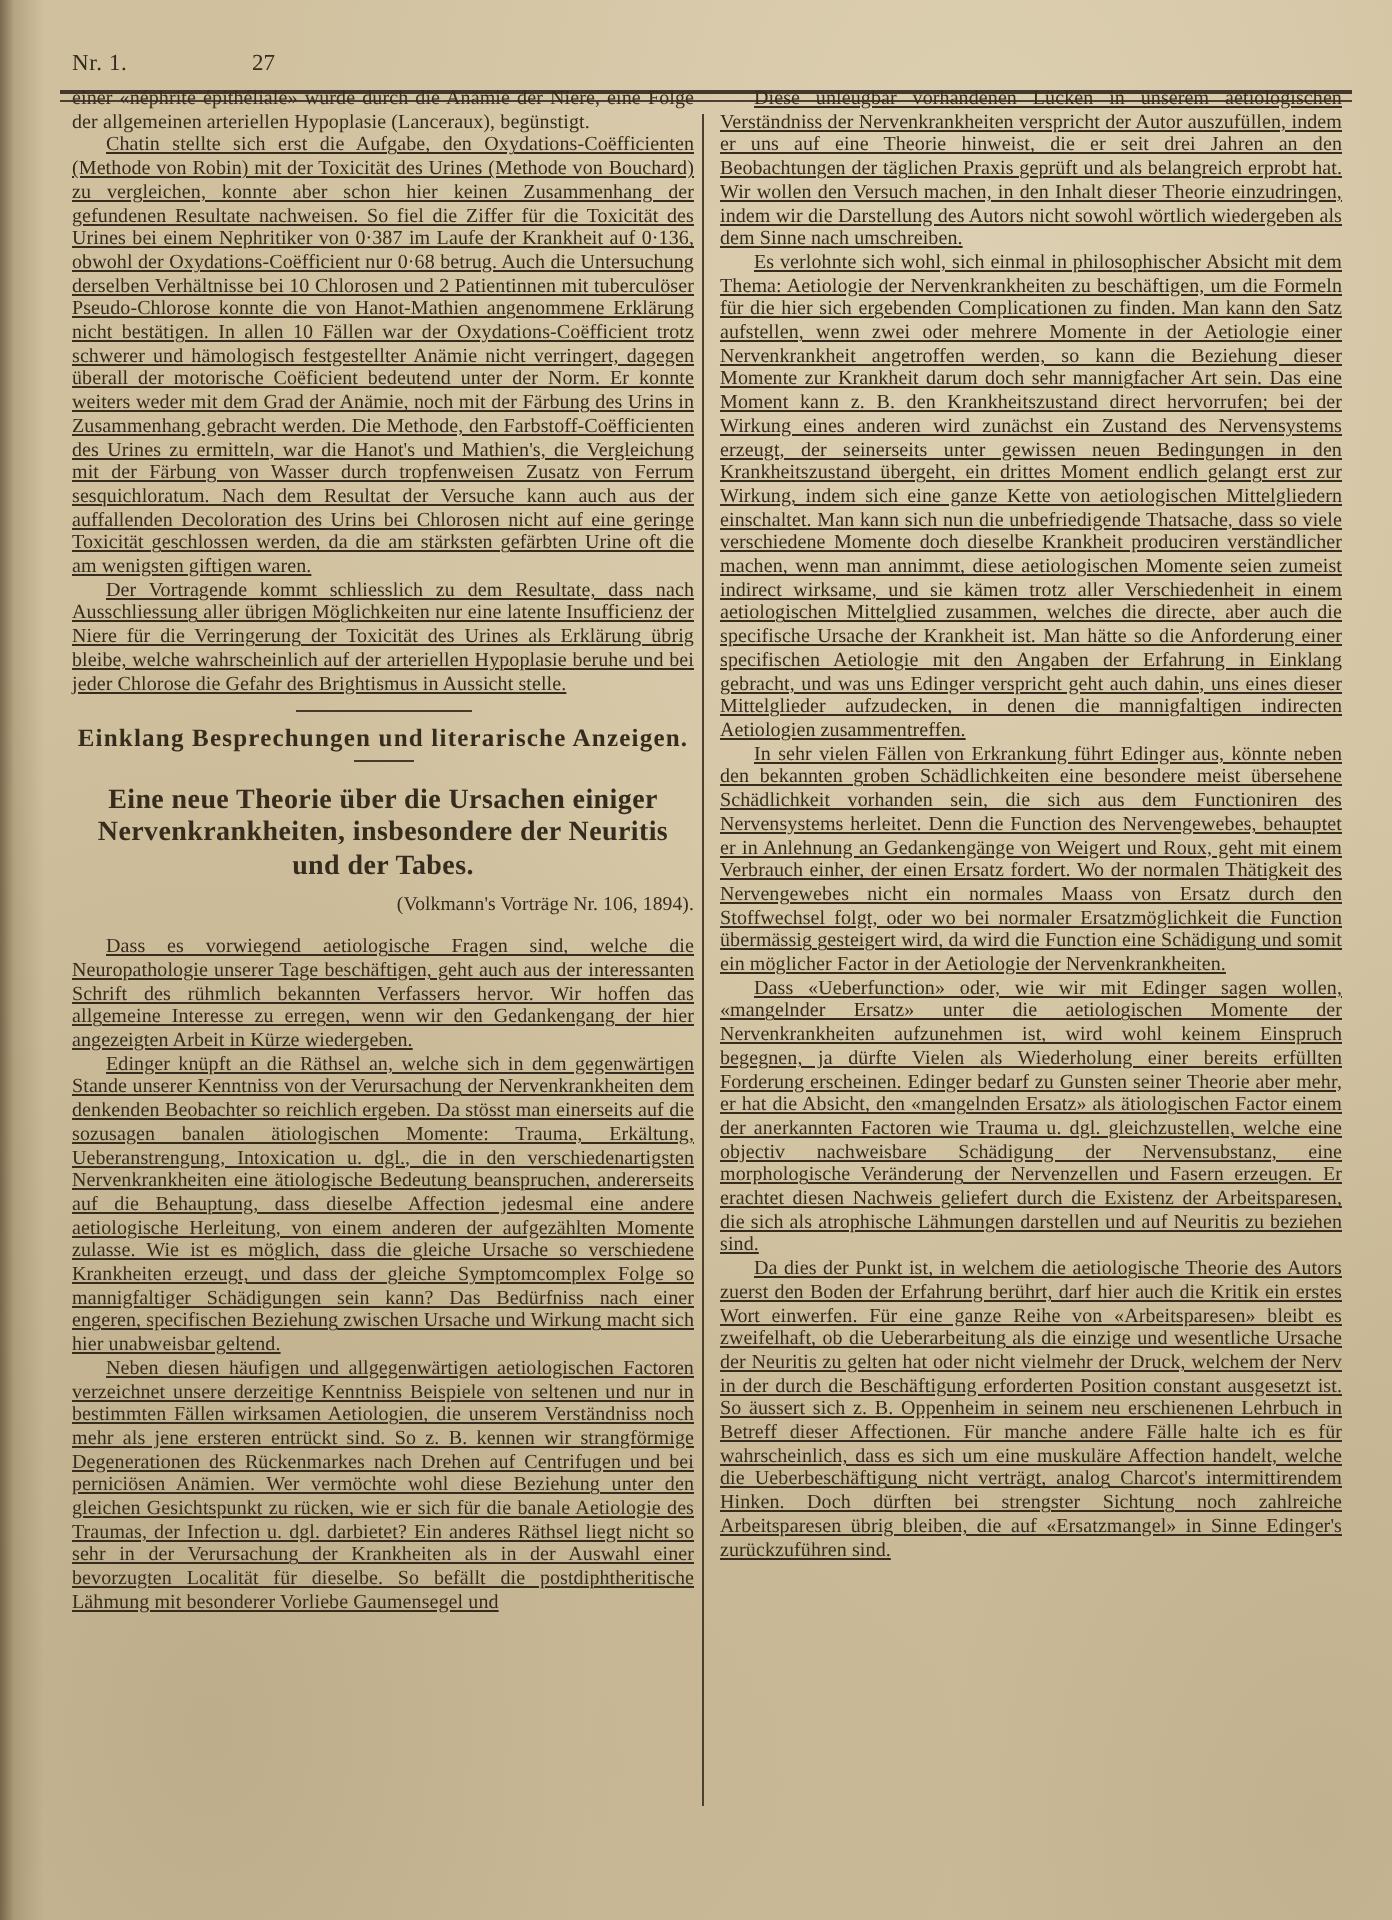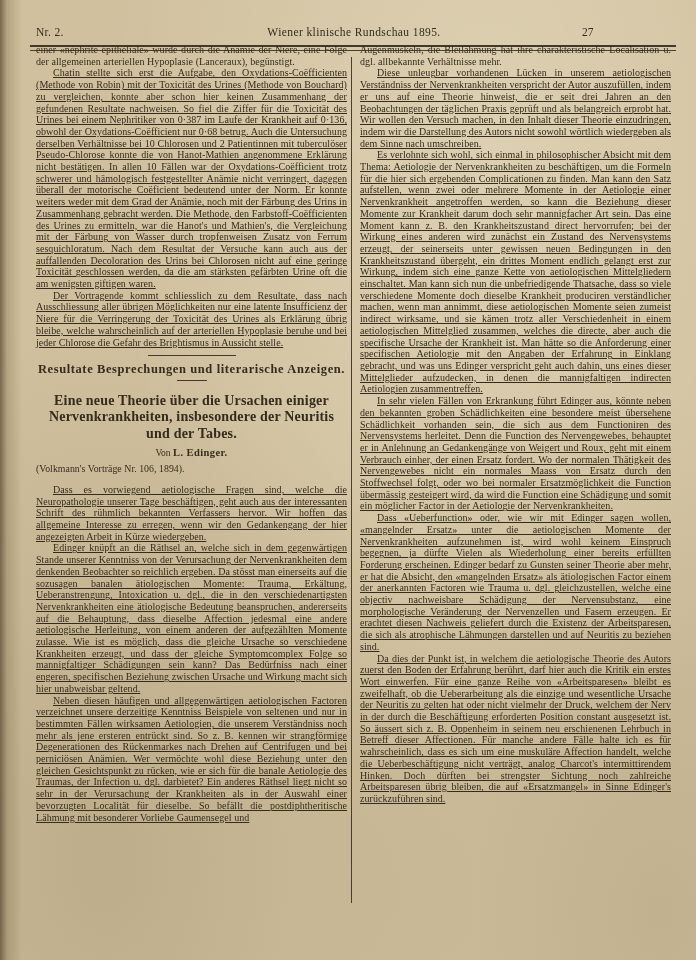--- a/index.html
+++ b/index.html
@@ -70,65 +70,59 @@
     letter-spacing: 0.2px;
     margin: 12px 0 5px 0;
   }
   .byline {
     text-align: center;
     font-size: 9.5px;
     margin: 0 0 3px 0;
   }
   .byline .author { font-weight: bold; font-size: 10.5px; letter-spacing: 0.4px; }
   .source-line {
-    text-align: left;
+    text-align: right;
     font-size: 9.8px;
     margin: 2px 0 9px 0;
   }
 </style>
 </head>
 <body>
 
 <div class="page">
 
   <div class="header">
-    <span class="issue">Nr. 2.</span>
-    <span class="journal">Wiener klinische Rundschau 1895.</span>
+    <span class="issue">Nr. 1.</span>
     <span class="pageno">27</span>
   </div>
   <div class="header-rule"></div>
 
   <div class="col-divider"></div>
 
   <div class="col col-left">
     <p>einer «néphrite épithéliale» wurde durch die Anämie der Niere, eine Folge der allgemeinen arteriellen Hypoplasie (Lanceraux), begünstigt.</p>
     <p class="indent">Chatin stellte sich erst die Aufgabe, den Oxydations-Coëfficienten (Methode von Robin) mit der Toxicität des Urines (Methode von Bouchard) zu vergleichen, konnte aber schon hier keinen Zusammenhang der gefundenen Resultate nachweisen. So fiel die Ziffer für die Toxicität des Urines bei einem Nephritiker von 0·387 im Laufe der Krankheit auf 0·136, obwohl der Oxydations-Coëfficient nur 0·68 betrug. Auch die Untersuchung derselben Verhältnisse bei 10 Chlorosen und 2 Patientinnen mit tuberculöser Pseudo-Chlorose konnte die von Hanot-Mathien angenommene Erklärung nicht bestätigen. In allen 10 Fällen war der Oxydations-Coëfficient trotz schwerer und hämologisch festgestellter Anämie nicht verringert, dagegen überall der motorische Coëficient bedeutend unter der Norm. Er konnte weiters weder mit dem Grad der Anämie, noch mit der Färbung des Urins in Zusammenhang gebracht werden. Die Methode, den Farbstoff-Coëfficienten des Urines zu ermitteln, war die Hanot's und Mathien's, die Vergleichung mit der Färbung von Wasser durch tropfenweisen Zusatz von Ferrum sesquichloratum. Nach dem Resultat der Versuche kann auch aus der auffallenden Decoloration des Urins bei Chlorosen nicht auf eine geringe Toxicität geschlossen werden, da die am stärksten gefärbten Urine oft die am wenigsten giftigen waren.</p>
     <p class="indent">Der Vortragende kommt schliesslich zu dem Resultate, dass nach Ausschliessung aller übrigen Möglichkeiten nur eine latente Insufficienz der Niere für die Verringerung der Toxicität des Urines als Erklärung übrig bleibe, welche wahrscheinlich auf der arteriellen Hypoplasie beruhe und bei jeder Chlorose die Gefahr des Brightismus in Aussicht stelle.</p>
 
     <div class="mini-rule"></div>
 
-    <div class="section-heading">Resultate Besprechungen und literarische Anzeigen.</div>
+    <div class="section-heading">Einklang Besprechungen und literarische Anzeigen.</div>
     <div class="mini-rule short"></div>
 
     <div class="article-title">Eine neue Theorie über die Ursachen einiger Nervenkrankheiten, insbesondere der Neuritis und der Tabes.</div>
 
-    <div class="byline">
-      <span>Von</span>
-      <span class="author">L. Edinger.</span>
-    </div>
 
     <div class="source-line">(Volkmann's Vorträge Nr. 106, 1894).</div>
 
     <p class="indent">Dass es vorwiegend aetiologische Fragen sind, welche die Neuropathologie unserer Tage beschäftigen, geht auch aus der interessanten Schrift des rühmlich bekannten Verfassers hervor. Wir hoffen das allgemeine Interesse zu erregen, wenn wir den Gedankengang der hier angezeigten Arbeit in Kürze wiedergeben.</p>
     <p class="indent">Edinger knüpft an die Räthsel an, welche sich in dem gegenwärtigen Stande unserer Kenntniss von der Verursachung der Nervenkrankheiten dem denkenden Beobachter so reichlich ergeben. Da stösst man einerseits auf die sozusagen banalen ätiologischen Momente: Trauma, Erkältung, Ueberanstrengung, Intoxication u. dgl., die in den verschiedenartigsten Nervenkrankheiten eine ätiologische Bedeutung beanspruchen, andererseits auf die Behauptung, dass dieselbe Affection jedesmal eine andere aetiologische Herleitung, von einem anderen der aufgezählten Momente zulasse. Wie ist es möglich, dass die gleiche Ursache so verschiedene Krankheiten erzeugt, und dass der gleiche Symptomcomplex Folge so mannigfaltiger Schädigungen sein kann? Das Bedürfniss nach einer engeren, specifischen Beziehung zwischen Ursache und Wirkung macht sich hier unabweisbar geltend.</p>
     <p class="indent">Neben diesen häufigen und allgegenwärtigen aetiologischen Factoren verzeichnet unsere derzeitige Kenntniss Beispiele von seltenen und nur in bestimmten Fällen wirksamen Aetiologien, die unserem Verständniss noch mehr als jene ersteren entrückt sind. So z. B. kennen wir strangförmige Degenerationen des Rückenmarkes nach Drehen auf Centrifugen und bei perniciösen Anämien. Wer vermöchte wohl diese Beziehung unter den gleichen Gesichtspunkt zu rücken, wie er sich für die banale Aetiologie des Traumas, der Infection u. dgl. darbietet? Ein anderes Räthsel liegt nicht so sehr in der Verursachung der Krankheiten als in der Auswahl einer bevorzugten Localität für dieselbe. So befällt die postdiphtheritische Lähmung mit besonderer Vorliebe Gaumensegel und</p>
   </div>
 
   <div class="col col-right">
-    <p>Augenmuskeln, die Bleilähmung hat ihre charakteristische Localisation u. dgl. allbekannte Verhältnisse mehr.</p>
     <p class="indent">Diese unleugbar vorhandenen Lücken in unserem aetiologischen Verständniss der Nervenkrankheiten verspricht der Autor auszufüllen, indem er uns auf eine Theorie hinweist, die er seit drei Jahren an den Beobachtungen der täglichen Praxis geprüft und als belangreich erprobt hat. Wir wollen den Versuch machen, in den Inhalt dieser Theorie einzudringen, indem wir die Darstellung des Autors nicht sowohl wörtlich wiedergeben als dem Sinne nach umschreiben.</p>
     <p class="indent">Es verlohnte sich wohl, sich einmal in philosophischer Absicht mit dem Thema: Aetiologie der Nervenkrankheiten zu beschäftigen, um die Formeln für die hier sich ergebenden Complicationen zu finden. Man kann den Satz aufstellen, wenn zwei oder mehrere Momente in der Aetiologie einer Nervenkrankheit angetroffen werden, so kann die Beziehung dieser Momente zur Krankheit darum doch sehr mannigfacher Art sein. Das eine Moment kann z. B. den Krankheitszustand direct hervorrufen; bei der Wirkung eines anderen wird zunächst ein Zustand des Nervensystems erzeugt, der seinerseits unter gewissen neuen Bedingungen in den Krankheitszustand übergeht, ein drittes Moment endlich gelangt erst zur Wirkung, indem sich eine ganze Kette von aetiologischen Mittelgliedern einschaltet. Man kann sich nun die unbefriedigende Thatsache, dass so viele verschiedene Momente doch dieselbe Krankheit produciren verständlicher machen, wenn man annimmt, diese aetiologischen Momente seien zumeist indirect wirksame, und sie kämen trotz aller Verschiedenheit in einem aetiologischen Mittelglied zusammen, welches die directe, aber auch die specifische Ursache der Krankheit ist. Man hätte so die Anforderung einer specifischen Aetiologie mit den Angaben der Erfahrung in Einklang gebracht, und was uns Edinger verspricht geht auch dahin, uns eines dieser Mittelglieder aufzudecken, in denen die mannigfaltigen indirecten Aetiologien zusammentreffen.</p>
     <p class="indent">In sehr vielen Fällen von Erkrankung führt Edinger aus, könnte neben den bekannten groben Schädlichkeiten eine besondere meist übersehene Schädlichkeit vorhanden sein, die sich aus dem Functioniren des Nervensystems herleitet. Denn die Function des Nervengewebes, behauptet er in Anlehnung an Gedankengänge von Weigert und Roux, geht mit einem Verbrauch einher, der einen Ersatz fordert. Wo der normalen Thätigkeit des Nervengewebes nicht ein normales Maass von Ersatz durch den Stoffwechsel folgt, oder wo bei normaler Ersatzmöglichkeit die Function übermässig gesteigert wird, da wird die Function eine Schädigung und somit ein möglicher Factor in der Aetiologie der Nervenkrankheiten.</p>
     <p class="indent">Dass «Ueberfunction» oder, wie wir mit Edinger sagen wollen, «mangelnder Ersatz» unter die aetiologischen Momente der Nervenkrankheiten aufzunehmen ist, wird wohl keinem Einspruch begegnen, ja dürfte Vielen als Wiederholung einer bereits erfüllten Forderung erscheinen. Edinger bedarf zu Gunsten seiner Theorie aber mehr, er hat die Absicht, den «mangelnden Ersatz» als ätiologischen Factor einem der anerkannten Factoren wie Trauma u. dgl. gleichzustellen, welche eine objectiv nachweisbare Schädigung der Nervensubstanz, eine morphologische Veränderung der Nervenzellen und Fasern erzeugen. Er erachtet diesen Nachweis geliefert durch die Existenz der Arbeitsparesen, die sich als atrophische Lähmungen darstellen und auf Neuritis zu beziehen sind.</p>
     <p class="indent">Da dies der Punkt ist, in welchem die aetiologische Theorie des Autors zuerst den Boden der Erfahrung berührt, darf hier auch die Kritik ein erstes Wort einwerfen. Für eine ganze Reihe von «Arbeitsparesen» bleibt es zweifelhaft, ob die Ueberarbeitung als die einzige und wesentliche Ursache der Neuritis zu gelten hat oder nicht vielmehr der Druck, welchem der Nerv in der durch die Beschäftigung erforderten Position constant ausgesetzt ist. So äussert sich z. B. Oppenheim in seinem neu erschienenen Lehrbuch in Betreff dieser Affectionen. Für manche andere Fälle halte ich es für wahrscheinlich, dass es sich um eine muskuläre Affection handelt, welche die Ueberbeschäftigung nicht verträgt, analog Charcot's intermittirendem Hinken. Doch dürften bei strengster Sichtung noch zahlreiche Arbeitsparesen übrig bleiben, die auf «Ersatzmangel» in Sinne Edinger's zurückzuführen sind.</p>
   </div>
 
 </div>
 
 </body></html>

